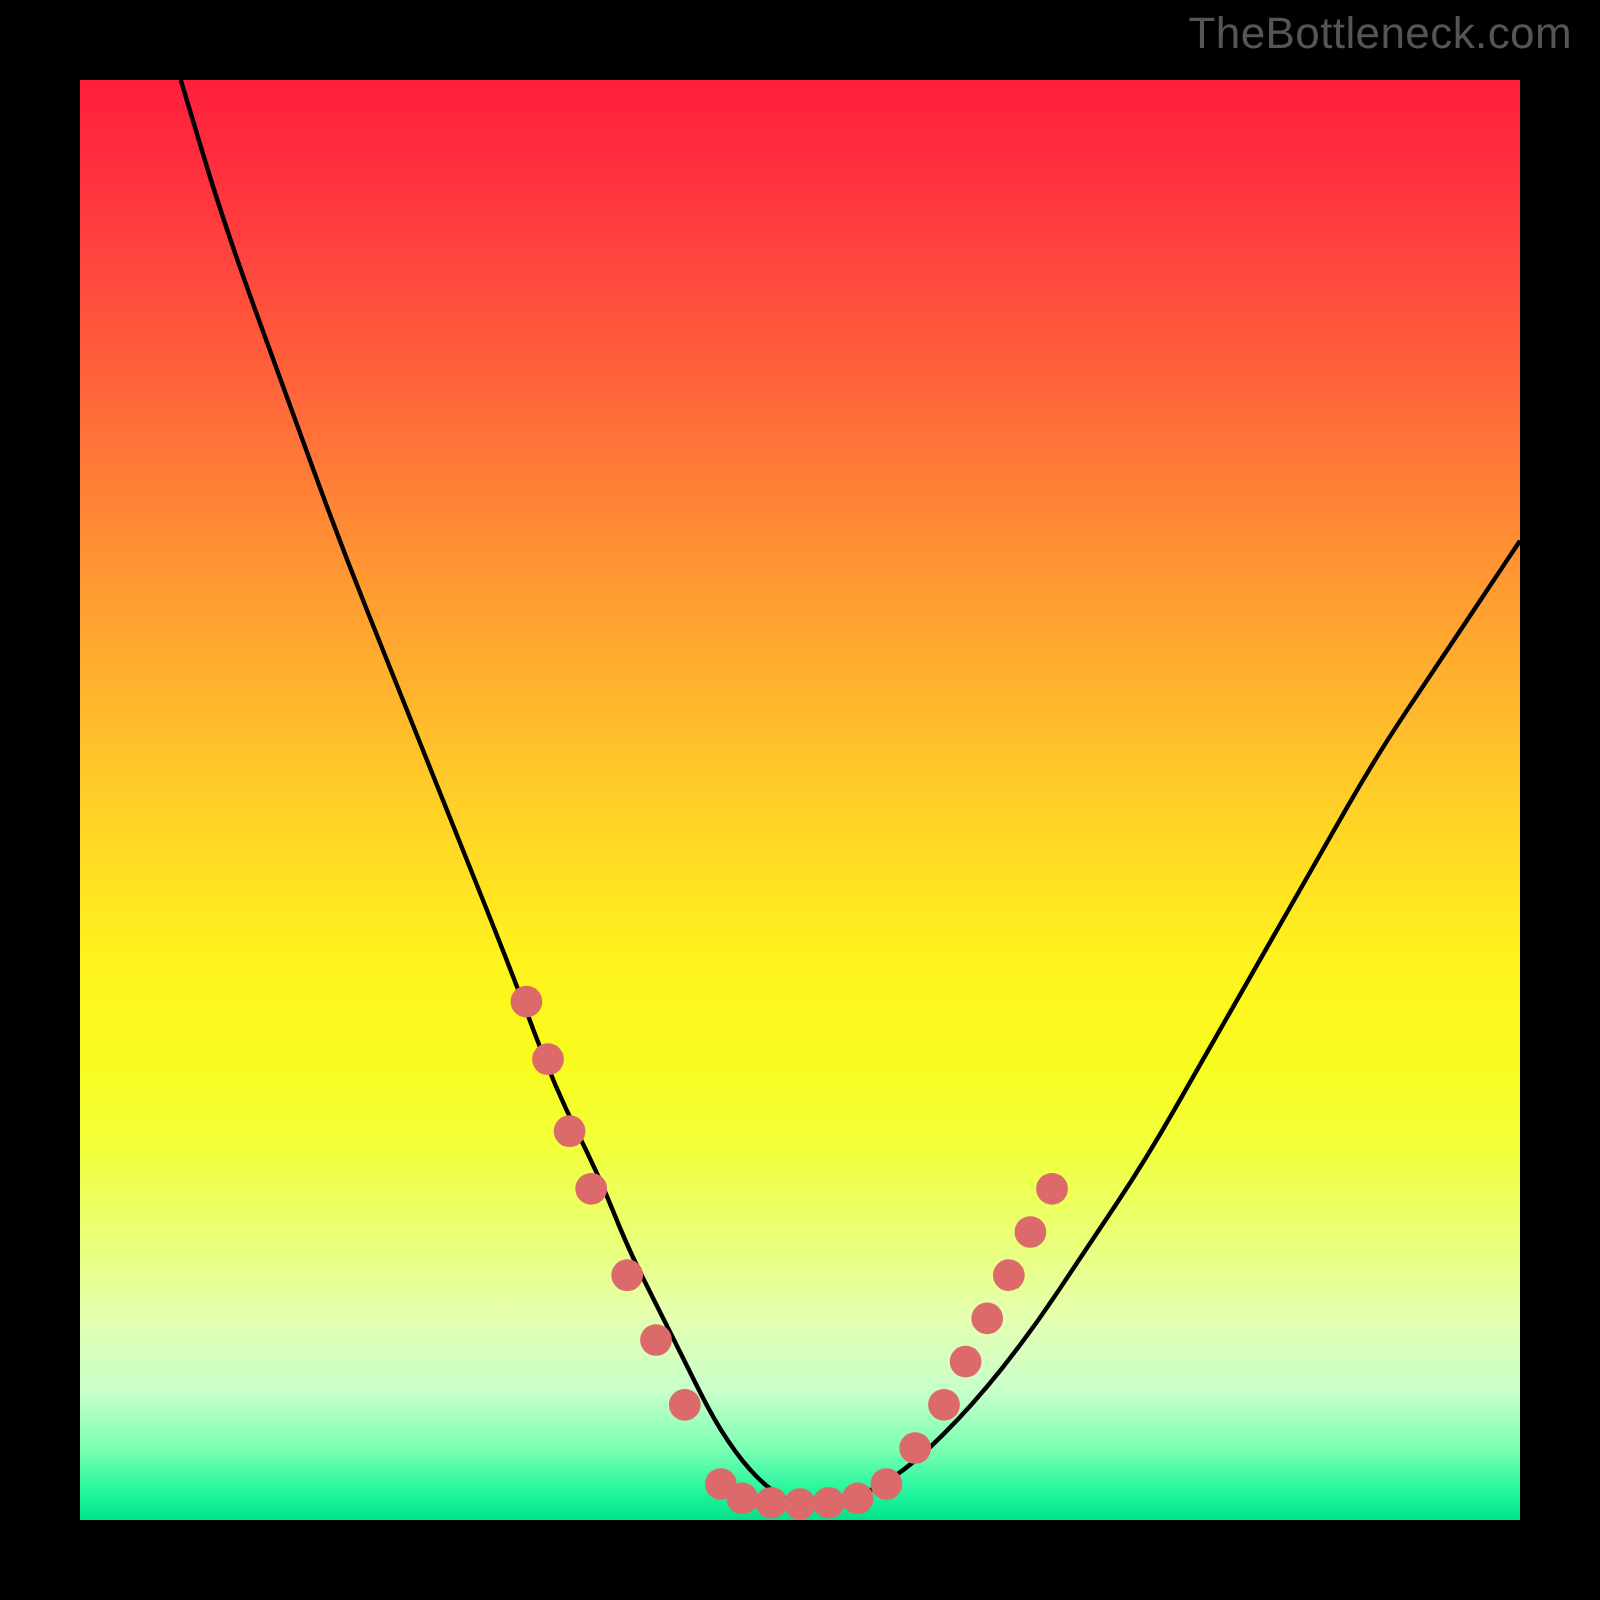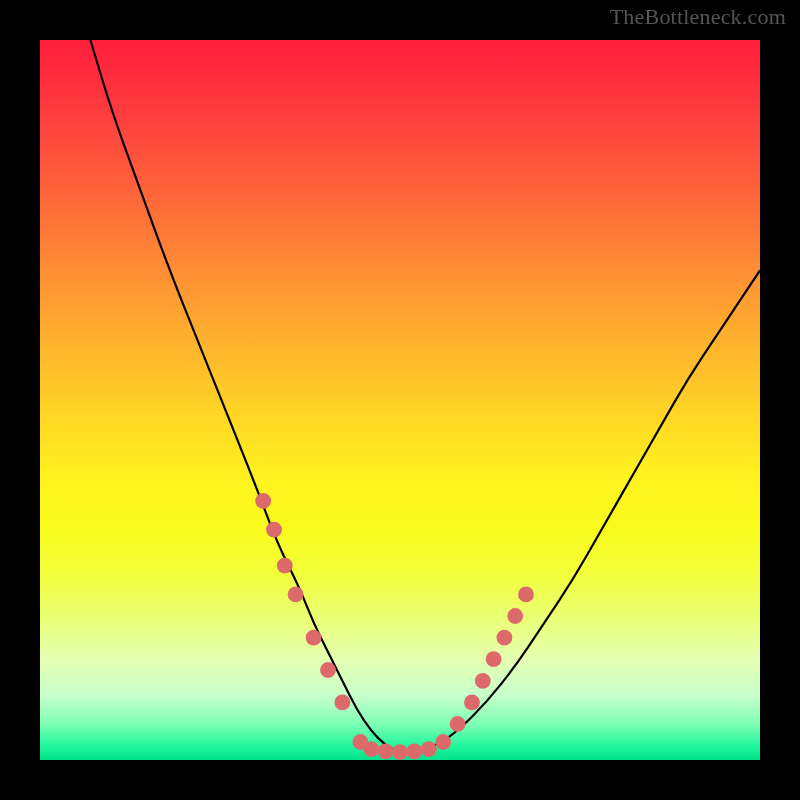--- a/index.html
+++ b/index.html
@@ -9,21 +9,20 @@
     height: 800px;
     overflow: hidden;
     background: #000;
     font-family: Arial, Helvetica, sans-serif;
   }
   .chart-wrap {
     position: relative;
     width: 800px;
     height: 732px;
     background: #000;
-    font-family: Liberation Serif, serif;
   }
   .watermark {
     position: absolute;
     top: 4px;
     right: 14px;
     color: #555;
     font-size: 22px;
     font-weight: 500;
     letter-spacing: 0.2px;
     z-index: 10;

